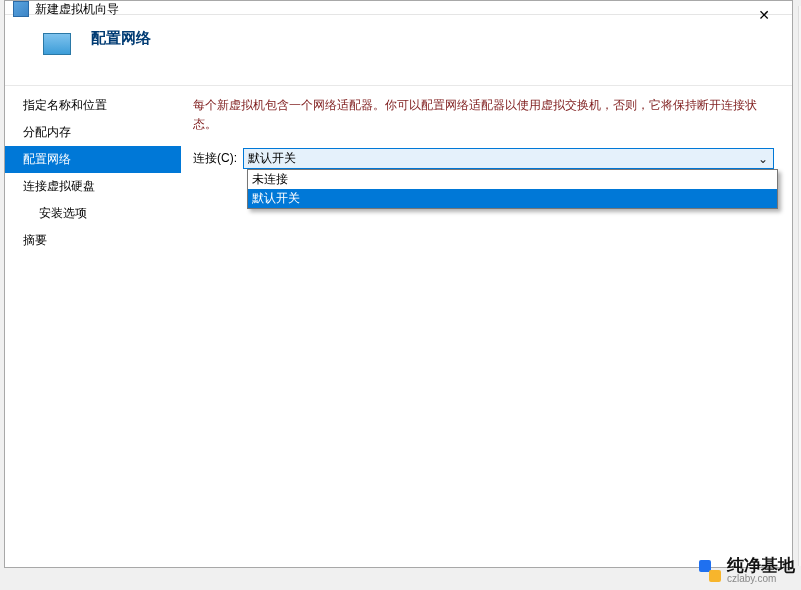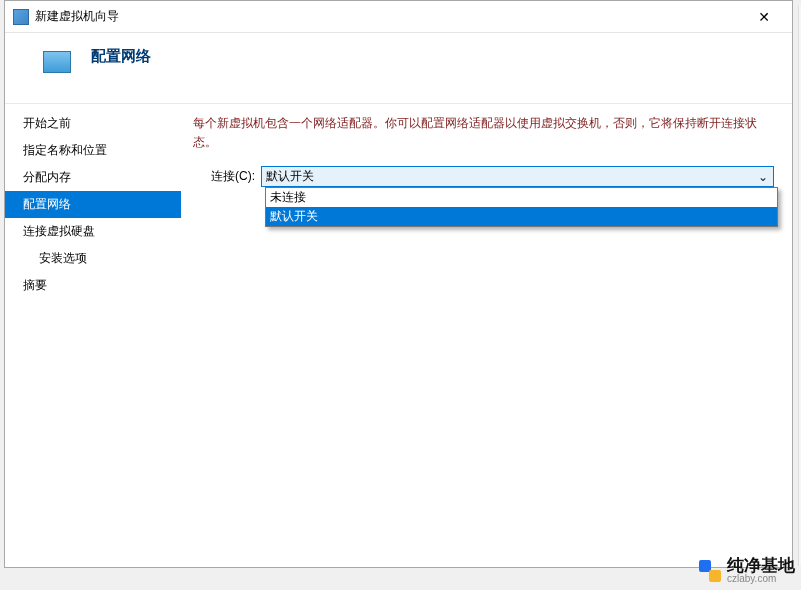--- a/index.html
+++ b/index.html
@@ -14,23 +14,23 @@
   .window {
     position: absolute;
     left: 4px; top: 0;
     width: 789px; height: 568px;
     background: #fff;
     border: 1px solid #a8a8a8;
     display: flex;
     flex-direction: column;
   }
   .titlebar {
-    height: 32px;
-    display: flex;
-    align-items: center;
+    height: 14px;
+    display: flex;
+    align-items: flex-start;
     padding: 0 8px;
     border-bottom: 1px solid #e5e5e5;
   }
   .titlebar .app-icon {
     width: 16px; height: 16px;
     background: linear-gradient(135deg, #5aa4e0 0%, #3d85c6 100%);
     border: 1px solid #2a6aa6;
     margin-right: 6px;
   }
   .titlebar .title { flex: 1; font-size: 12px; color: #000; }
@@ -84,21 +84,21 @@
     padding: 10px 18px 0 12px;
     position: relative;
   }
   .desc { color: #7f1d1d; line-height: 1.6; font-size: 12px; }
   .form-row {
     display: flex;
     align-items: center;
     margin-top: 14px;
     gap: 6px;
   }
-  .form-row label { font-size: 12px; white-space: nowrap; margin-left: 18px; }
+  .form-row label { font-size: 12px; white-space: nowrap; }
   .combo {
     flex: 1;
     position: relative;
   }
   .combo-box {
     width: 100%;
     height: 21px;
     border: 1px solid #0078d7;
     background: #e5f1fb;
     display: flex;
@@ -188,21 +188,20 @@
       </div>
   </div>
 
   <div class="header">
     <div class="big-icon"></div>
     <div class="page-title">配置网络</div>
   </div>
 
   <div class="body">
     <div class="sidebar" id="sidebar">
-        <div class="step">开始之前</div>
         <div class="step">指定名称和位置</div>
         <div class="step">分配内存</div>
         <div class="step active">配置网络</div>
         <div class="step">连接虚拟硬盘</div>
         <div class="step indent">安装选项</div>
         <div class="step">摘要</div>
       </div>
     <div class="main">
       <div class="desc">每个新虚拟机包含一个网络适配器。你可以配置网络适配器以使用虚拟交换机，否则，它将保持断开连接状态。</div>
       <div class="form-row">

